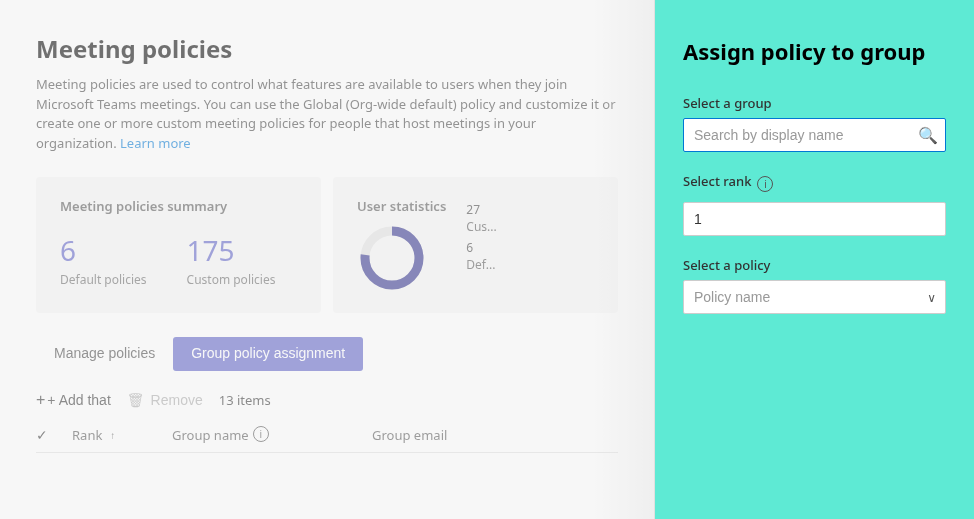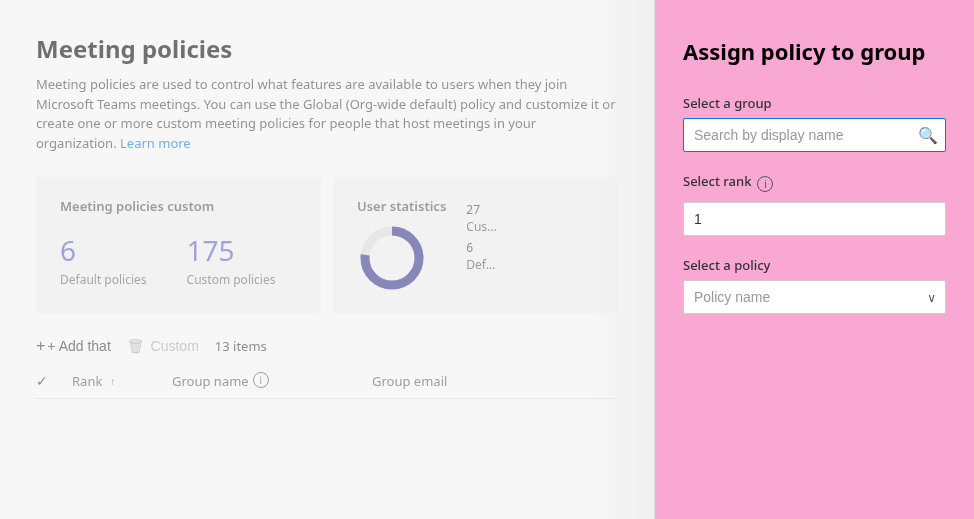--- a/index.html
+++ b/index.html
@@ -202,21 +202,21 @@
     .th-check { width: 36px; }
     .th-rank { width: 100px; display: flex; align-items: center; gap: 8px; }
     .th-group-name { width: 200px; display: flex; align-items: flex-start; gap: 4px; }
     .th-group-email { width: 200px; }
 
     .sort-icon { font-size: 10px; }
 
     
     .right-panel {
       width: 320px;
-      background: #f9a8d4;
+      background: #5eead4;
       padding: 36px 28px;
       border-left: 1px solid #e0e0e0;
       flex-shrink: 0;
     }
 
     .panel-title {
       font-size: 22px;
       font-weight: 700;
       color: #000;
       margin-bottom: 28px;
@@ -345,21 +345,21 @@
   <h1 class="page-title">Meeting policies</h1>
 
   <p class="page-description">
     <span>Meeting policies are used to control what features are available to users when they join Microsoft Teams meetings. You can use the Global (Org-wide default) policy and customize it or create one or more custom meeting policies for people that host meetings in your organization.</span>
     <a href="#">Learn more</a>
   </p>
 
   <div class="cards-row">
 
     <div class="summary-card">
-      <div class="card-title">Meeting policies custom</div>
+      <div class="card-title">Meeting policies summary</div>
       <div class="card-stats">
         <div>
           <div class="stat-value">6</div>
           <div class="stat-label">Default policies</div>
         </div>
         <div>
           <div class="stat-value">175</div>
           <div class="stat-label">Custom policies</div>
         </div>
       </div>
@@ -381,29 +381,33 @@
           <div class="us-legend-item">Cus...</div>
         </div>
         <div>
           <div class="us-legend-value">6</div>
           <div class="us-legend-item">Def...</div>
         </div>
       </div>
     </div>
   </div>
 
+  <div class="tabs-row">
+    <button class="tab-btn">Manage policies</button>
+    <button class="tab-btn active">Group policy assignment</button>
+  </div>
 
   <div class="toolbar">
     <button class="toolbar-btn">
       <span style="font-size:16px;">+</span>
       <span style="margin-left:-4px;">+ Add that</span>
     </button>
     <button class="toolbar-btn disabled">
       <span style="font-size:14px; color:#aaa;">🗑</span>
-      <span style="color:#aaa;">Custom</span>
+      <span style="color:#aaa;">Remove</span>
     </button>
     <span class="items-count">13 items</span>
   </div>
 
   <div class="table-header">
     <div class="th-check">
       <span style="font-size:14px; color:#333;">✓</span>
     </div>
     <div class="th-rank">
       <span>Rank</span>

